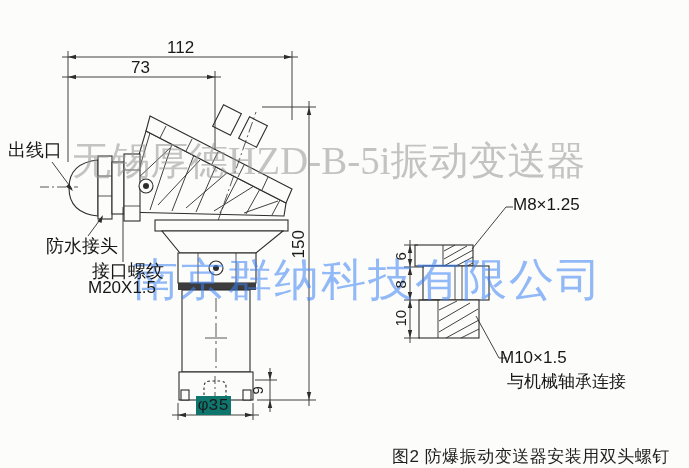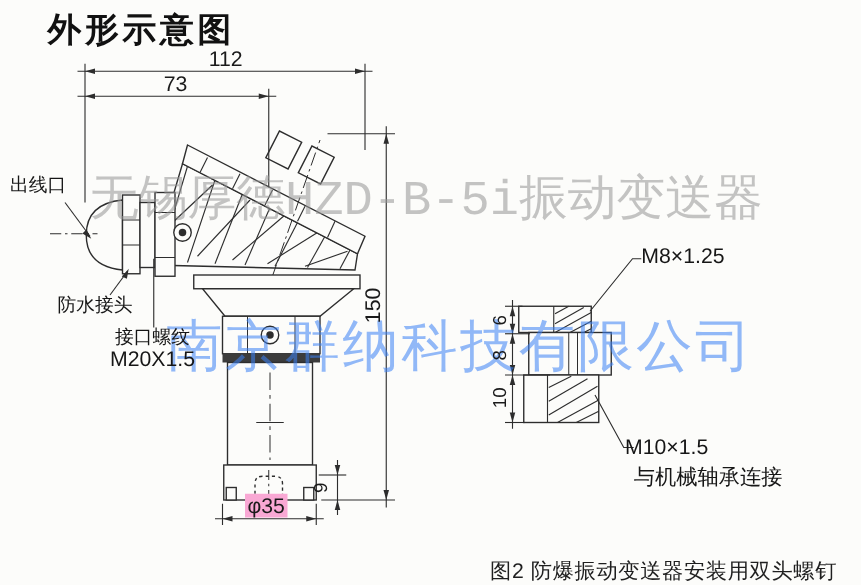--- a/index.html
+++ b/index.html
@@ -3,29 +3,29 @@
 <meta charset="utf-8">
 <style>
   html,body{margin:0;padding:0;background:#e8e8e6;}
   .canvas{position:relative;width:689px;height:468px;background:#fcfcfa;overflow:hidden;
           font-family:"Liberation Sans",sans-serif;color:#1c1c1c;}
   svg{position:absolute;left:0;top:0;z-index:1;}
   .txt{position:absolute;z-index:3;white-space:nowrap;line-height:1.1;}
   .title{font-size:27px;font-weight:bold;letter-spacing:3px;color:#111;}
   .dim{font-size:17px;color:#1a1a1a;}
   .dim-sm{font-size:15px;color:#1a1a1a;}
-  .lbl{font-size:15px;color:#161616;}
+  .lbl{font-size:18px;color:#161616;}
   .lbl-lg{font-size:17px;color:#161616;text-align:center;}
   .vtext{text-align:center;transform:rotate(-90deg);transform-origin:center;}
   .caption{font-size:17px;color:#1f1f1f;letter-spacing:0.5px;}
   .watermark{position:absolute;z-index:2;white-space:nowrap;opacity:0.55;
-             font-family:Liberation Mono, monospace;font-weight:400;}
+             font-family:Liberation Serif, serif;font-weight:400;}
   .wm1{font-size:39px;letter-spacing:0px;}
   .wm2{font-size:45px;letter-spacing:2px;}
-  .bgmask{background:#f9a8d4;padding:0 2px;}
+  .bgmask{background:#0f766e;padding:0 2px;font-family:Liberation Mono, monospace;}
 </style>
 </head>
 <body>
 
 <div class="canvas">
 
   <svg width="689" height="468" viewBox="0 0 689 468" stroke="#2d2d2d" fill="none" stroke-width="1.1">
 
     <g>
       <polygon points="146,131 286,203 284,216 122,212" fill="#fcfcfa"></polygon>
@@ -178,21 +178,20 @@
       <polygon points="410,338 407.8,330 412.2,330" fill="#2d2d2d" stroke="none"></polygon>
     </g>
 
     <polyline points="472,249 506,207 513,207" stroke-width="0.9"></polyline>
     <polyline points="476,316 499,358 507,358" stroke-width="0.9"></polyline>
   </svg>
 
   <div class="watermark wm1 txt" style="left:72px;top:140px;color:#969696;">无锡厚德HZD-B-5i振动变送器</div>
   <div class="watermark wm2 txt" style="left:133px;top:256px;color:#3b82f6;">南京群纳科技有限公司</div>
 
-  <div class="txt title" style="left:38px;top:10px;">外形示意图</div>
 
   <div class="txt dim" style="left:167px;top:39px;">112</div>
   <div class="txt dim" style="left:131px;top:59px;">73</div>
   <div class="txt dim vtext" style="left:277px;top:235px;width:44px;">150</div>
   <div class="txt dim-sm vtext" style="left:248px;top:382px;width:20px;">9</div>
   <div class="txt dim" style="left:196px;top:396px;"><span class="bgmask">φ35</span></div>
 
   <div class="txt lbl" style="left:8px;top:141px;">出线口</div>
   <div class="txt lbl" style="left:46px;top:237px;">防水接头</div>
   <div class="txt lbl" style="left:92px;top:262px;">接口螺纹</div>

